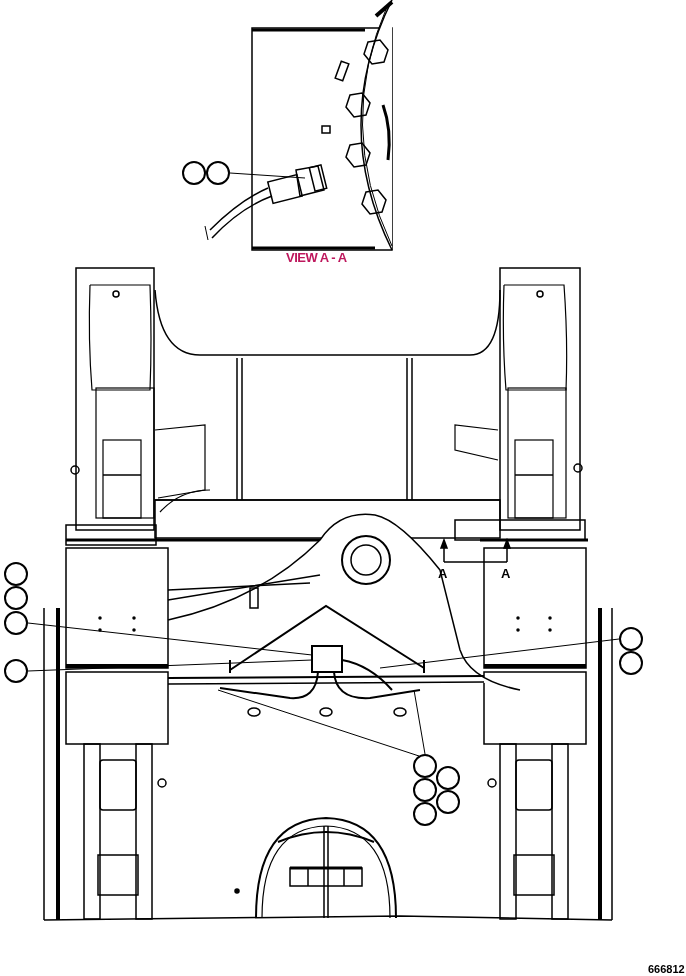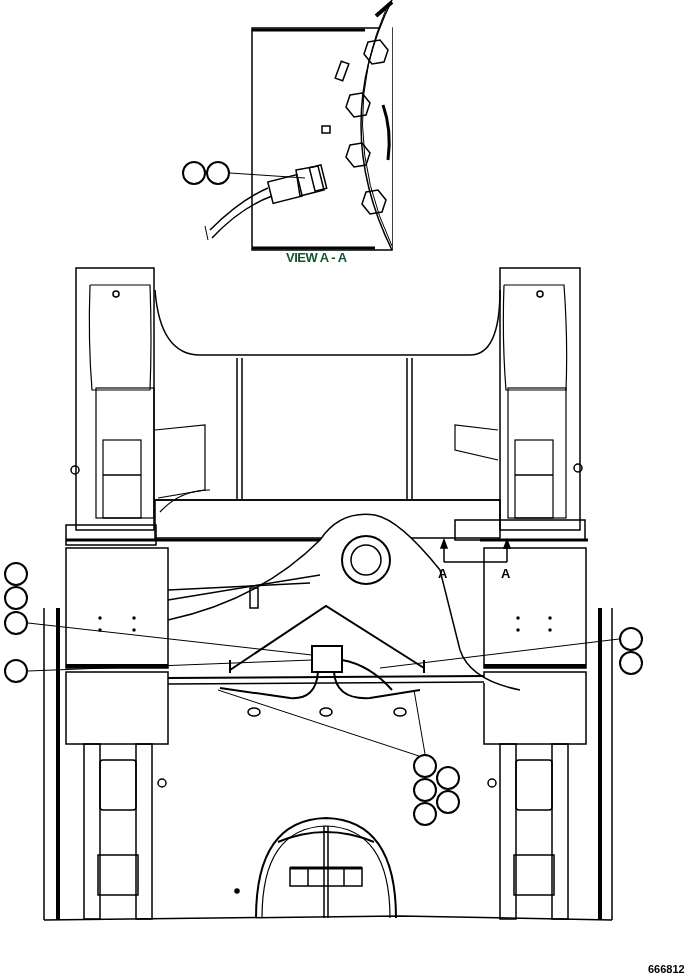--- a/index.html
+++ b/index.html
@@ -1,18 +1,18 @@
 <!DOCTYPE html>
 <html><head>
 <meta charset="utf-8">
 <style>
   html, body { margin: 0; padding: 0; background: #ffffff; }
   body { width: 686px; height: 976px; position: relative; overflow: hidden; font-family: "Liberation Sans", sans-serif; }
   #drawing { position: absolute; left: 0; top: 0; width: 686px; height: 976px; }
-  .view-label { position: absolute; left: 286px; top: 250px; font-size: 13px; font-weight: bold; letter-spacing: -0.5px; color: #14532d; font-family: "Liberation Sans", sans-serif; }
+  .view-label { position: absolute; left: 286px; top: 250px; font-size: 13px; font-weight: bold; letter-spacing: -0.5px; color: #be185d; font-family: "Liberation Sans", sans-serif; }
   .section-a { position: absolute; font-size: 13px; font-weight: bold; color: #000; font-family: "Liberation Sans", sans-serif; }
   .drawing-no { position: absolute; left: 648px; top: 963px; font-size: 11px; font-weight: bold; color: #000; font-family: "Liberation Sans", sans-serif; }
   .balloon { position: absolute; width: 24px; height: 24px; border: 2px solid #000; border-radius: 50%; box-sizing: border-box; background: transparent; cursor: pointer; }
 </style>
 </head>
 <body>
 
 <svg id="drawing" viewBox="0 0 686 976" xmlns="http://www.w3.org/2000/svg" fill="none" stroke="#000" stroke-width="1.5">
 
   <g>

